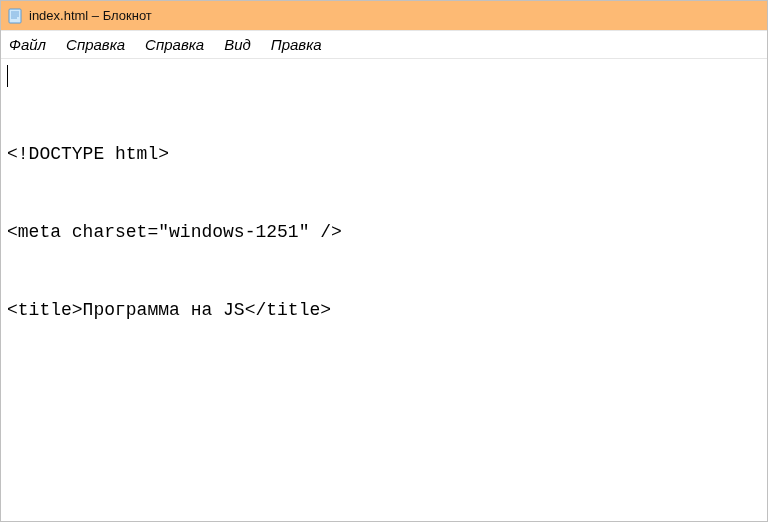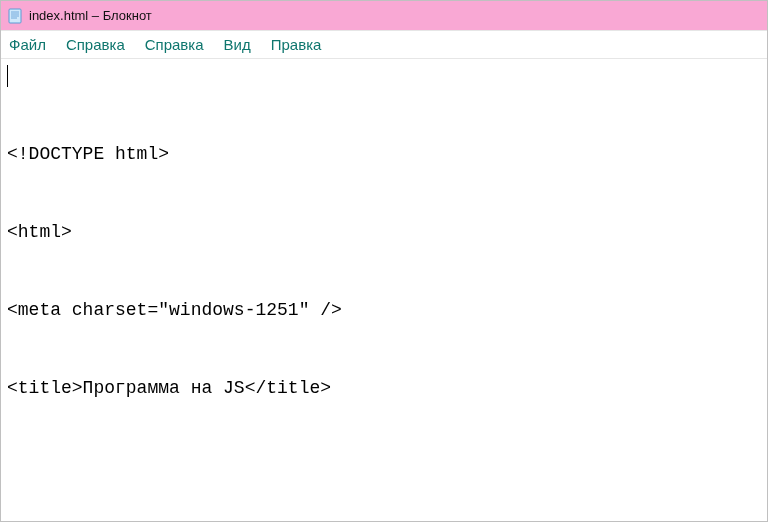--- a/index.html
+++ b/index.html
@@ -7,21 +7,21 @@
       width: 768px;
       height: 522px;
       background: #fff;
       font-family: "Segoe UI", Tahoma, sans-serif;
       overflow: hidden;
       border: 1px solid #c0c0c0;
     }
     .titlebar {
       display: flex;
       align-items: center;
-      background: #f9a8d4;
+      background: #fdba74;
       height: 30px;
       padding: 0 6px;
       gap: 6px;
       border-bottom: 1px solid #e6e6e6;
     }
     .titlebar .notepad-icon {
       width: 16px;
       height: 16px;
       display: inline-flex;
       align-items: center;
@@ -35,22 +35,23 @@
       display: flex;
       align-items: center;
       height: 28px;
       background: #fff;
       padding: 0 8px;
       gap: 20px;
       border-bottom: 1px solid #e6e6e6;
       font-size: 15px;
     }
     .menubar .menu-item {
-      color: #0f766e;
+      color: #000000;
       cursor: default;
+      font-style: italic;
     }
     .editor {
       font-family: "Consolas", "Courier New", monospace;
       font-size: 18px;
       line-height: 26px;
       padding: 4px 6px;
       color: #000;
       white-space: pre;
       position: relative;
     }
@@ -84,21 +85,20 @@
   <span class="menu-item">Файл</span>
   <span class="menu-item">Справка</span>
   <span class="menu-item">Справка</span>
   <span class="menu-item">Вид</span>
   <span class="menu-item">Правка</span>
 </div>
 
 <div class="editor">
   <span class="text-cursor"></span>
   <span class="line">&lt;!DOCTYPE html&gt;</span>
-  <span class="line">&lt;html&gt;</span>
   <span class="line">&lt;meta charset="windows-1251" /&gt;</span>
   <span class="line">&lt;title&gt;Программа на JS&lt;/title&gt;</span>
   
   
   
   
   
   
   
   

